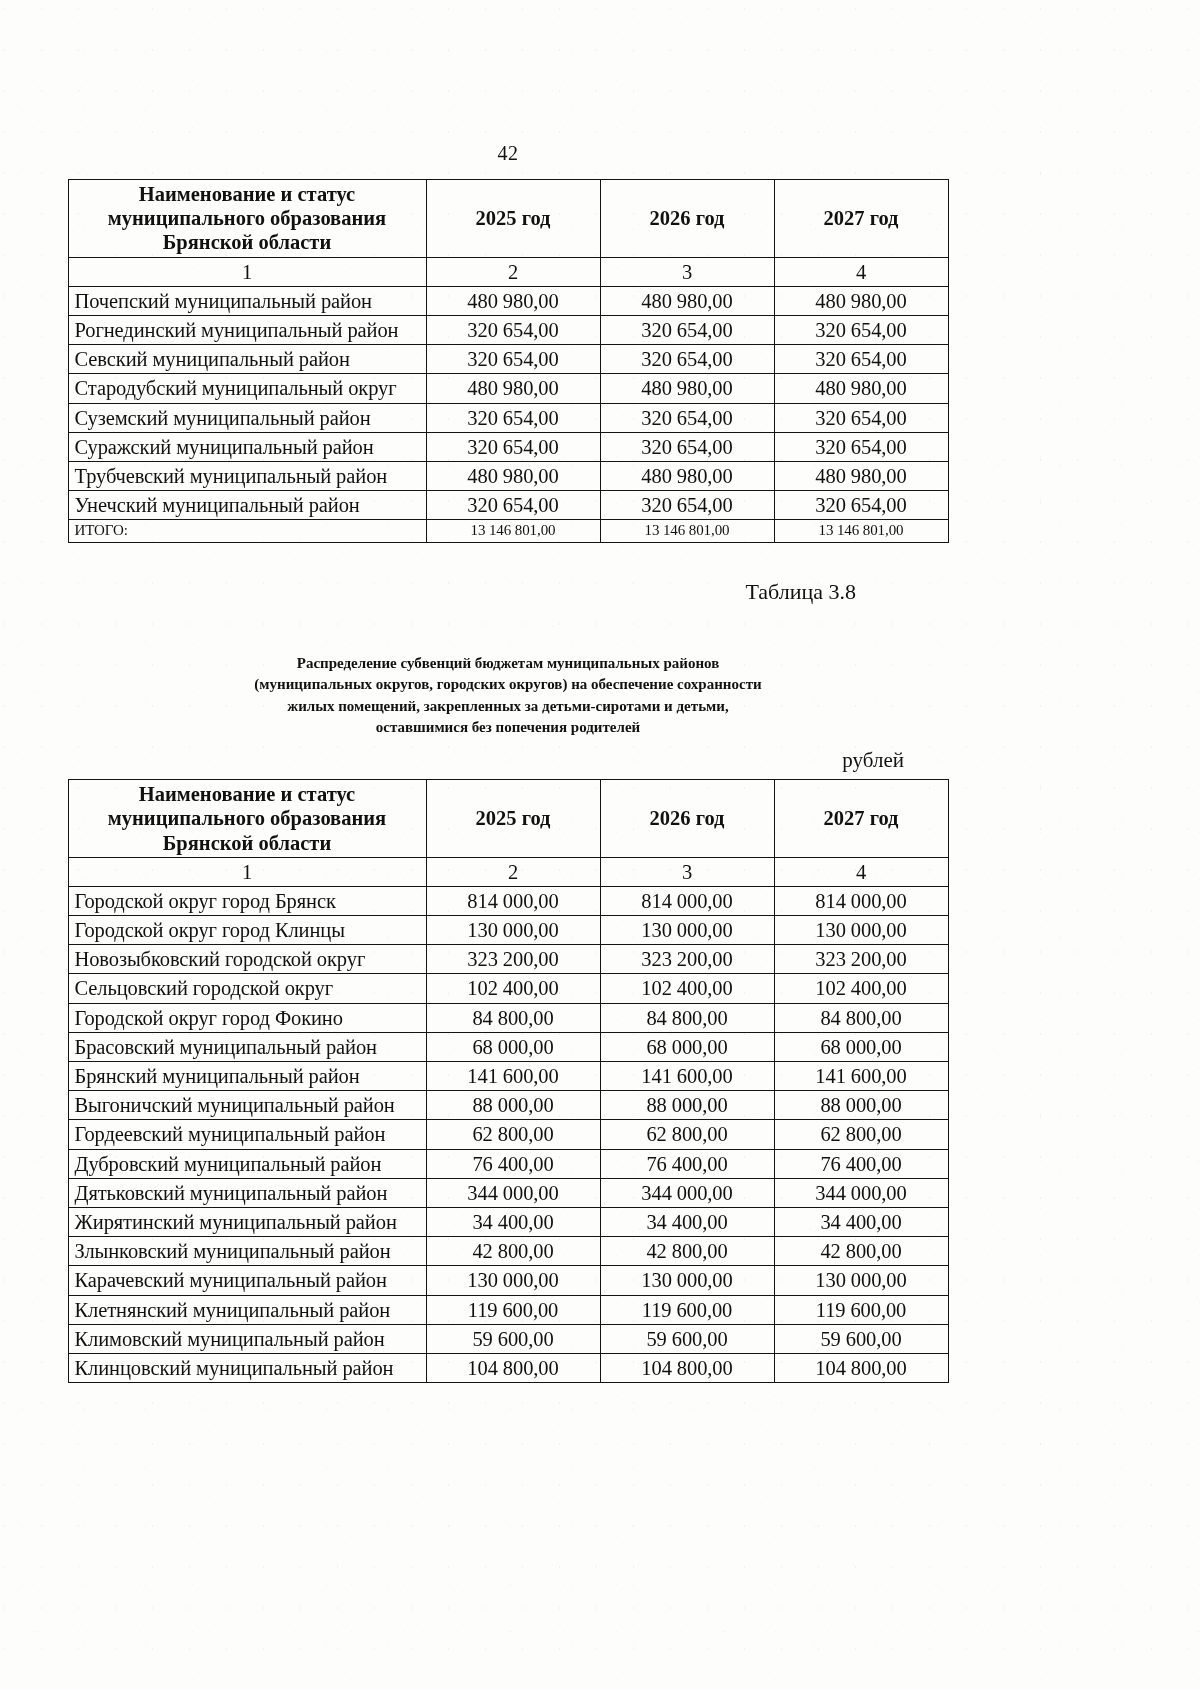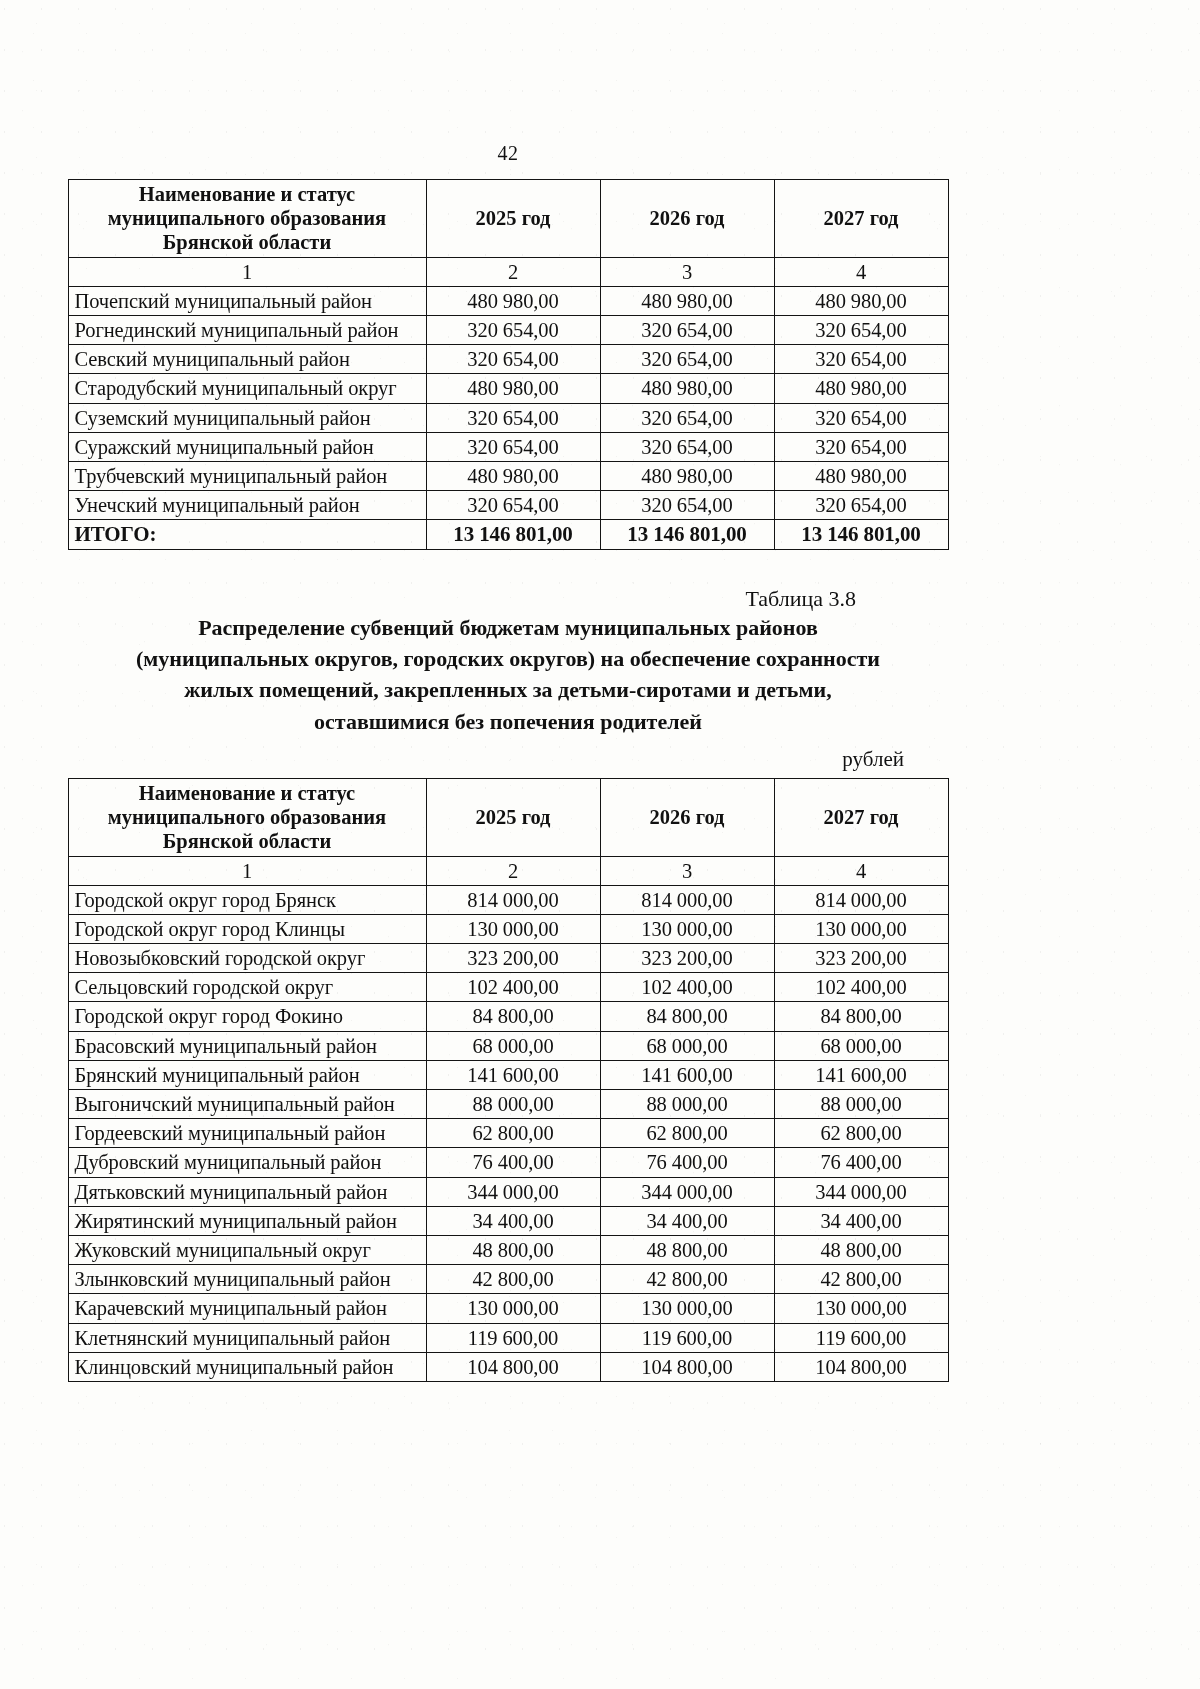--- a/index.html
+++ b/index.html
@@ -76,36 +76,37 @@
     text-align: left;
     padding-left: 8px;
     white-space: nowrap;
     letter-spacing: -0.1px;
   }
   td.value-cell {
     text-align: center;
     letter-spacing: -0.1px;
   }
   tr.total-row td {
-    font-weight: bold;
-    font-size: 21px;
+    font-weight: normal;
+    font-size: 15px;
   }
   tr.total-row td.name-cell { text-align: left; }
 
   .table-caption {
     text-align: right;
     font-size: 22px;
     margin-top: 36px;
     padding-right: 160px;
   }
   .section-title {
     text-align: center;
     font-weight: bold;
-    font-size: 22px;
+    font-size: 15px;
     line-height: 1.42;
+    margin-top: 48px;
     padding: 0 68px;
   }
   .units-label {
     text-align: right;
     font-size: 21px;
     padding-right: 112px;
     margin-top: 10px;
   }
   .table-wrap { margin-top: 6px; }
   .table-wrap.first { margin-top: 14px; }
@@ -307,44 +308,44 @@
               <td class="value-cell">344 000,00</td>
               <td class="value-cell">344 000,00</td>
             </tr>
             <tr>
               <td class="name-cell">Жирятинский муниципальный район</td>
               <td class="value-cell">34 400,00</td>
               <td class="value-cell">34 400,00</td>
               <td class="value-cell">34 400,00</td>
             </tr>
             <tr>
-              <td class="name-cell">Жуковский муниципальный округ</td>
-              <td class="value-cell">48 800,00</td>
-              <td class="value-cell">48 800,00</td>
-              <td class="value-cell">48 800,00</td>
-            </tr>
-            <tr>
               <td class="name-cell">Злынковский муниципальный район</td>
               <td class="value-cell">42 800,00</td>
               <td class="value-cell">42 800,00</td>
               <td class="value-cell">42 800,00</td>
             </tr>
             <tr>
               <td class="name-cell">Карачевский муниципальный район</td>
               <td class="value-cell">130 000,00</td>
               <td class="value-cell">130 000,00</td>
               <td class="value-cell">130 000,00</td>
             </tr>
             <tr>
               <td class="name-cell">Клетнянский муниципальный район</td>
               <td class="value-cell">119 600,00</td>
               <td class="value-cell">119 600,00</td>
               <td class="value-cell">119 600,00</td>
             </tr>
             <tr>
+              <td class="name-cell">Климовский муниципальный район</td>
+              <td class="value-cell">59 600,00</td>
+              <td class="value-cell">59 600,00</td>
+              <td class="value-cell">59 600,00</td>
+            </tr>
+            <tr>
               <td class="name-cell">Клинцовский муниципальный район</td>
               <td class="value-cell">104 800,00</td>
               <td class="value-cell">104 800,00</td>
               <td class="value-cell">104 800,00</td>
             </tr>
           </tbody>
       </table>
     </div>
 
   </div>

